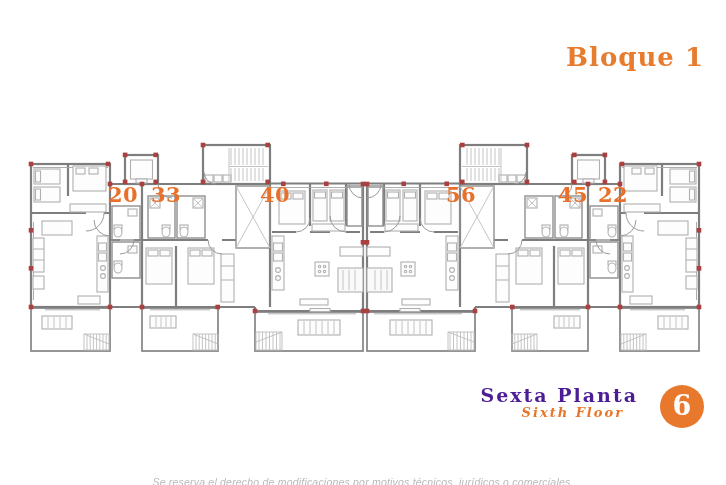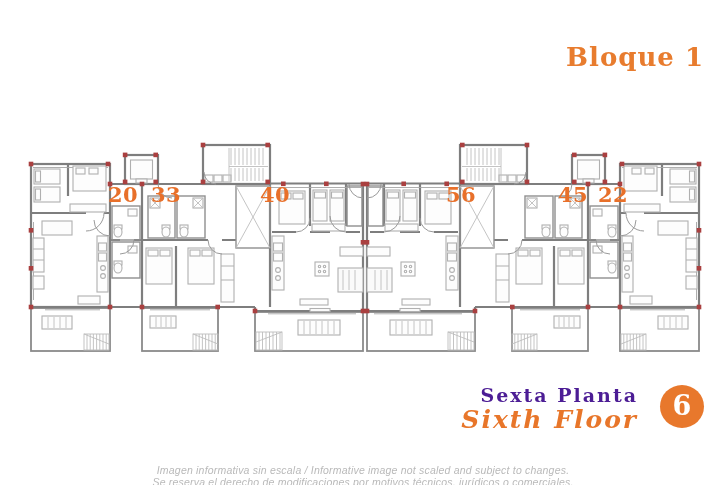--- a/index.html
+++ b/index.html
@@ -16,22 +16,22 @@
     position:absolute; width:40px; top:182px; text-align:center;
     font-family:"DejaVu Serif", serif; font-weight:700; font-size:21px;
     color:#e8702a; letter-spacing:0.5px;
   }
   #floor-label-es{
     position:absolute; top:384px; right:88px;
     font-family:"DejaVu Serif", serif; font-weight:700; font-size:19px;
     color:#4c1d95; letter-spacing:2px; white-space:nowrap;
   }
   #floor-label-en{
-    position:absolute; top:405px; right:88px;
-    font-family:"DejaVu Serif", serif; font-weight:700; font-style:italic; font-size:25px;
+    position:absolute; top:405px; right:102px;
+    font-family:"DejaVu Serif", serif; font-weight:700; font-style:italic; font-size:13px;
     color:#e8762a; letter-spacing:2px; white-space:nowrap;
   }
   #floor-badge{
     position:absolute; left:660px; top:385px; width:44px; height:43px;
     background:#e8782c; border-radius:50%;
     display:flex; align-items:center; justify-content:center;
   }
   #floor-badge span{
     font-family:"DejaVu Serif", serif; font-weight:700; font-size:27px; color:#ffffff;
     transform:translateY(-1px);
@@ -236,16 +236,15 @@
   <div class="apt-num" style="left:441px">56</div>
   <div class="apt-num" style="left:553px">45</div>
   <div class="apt-num" style="left:593px">22</div>
 
   <div id="floor-label-es">Sexta Planta</div>
   <div id="floor-label-en">Sixth Floor</div>
   <div id="floor-badge">
     <span>6</span>
   </div>
 
-  <div id="disclaimer-1" class="disclaimer">Imagen informativa sin escala /  Informative image not scaled and subject to changes.</div>
   <div id="disclaimer-2" class="disclaimer">Se reserva el derecho de modificaciones por motivos técnicos, jurídicos o comerciales.</div>
 
 </div>
 
 </body></html>

